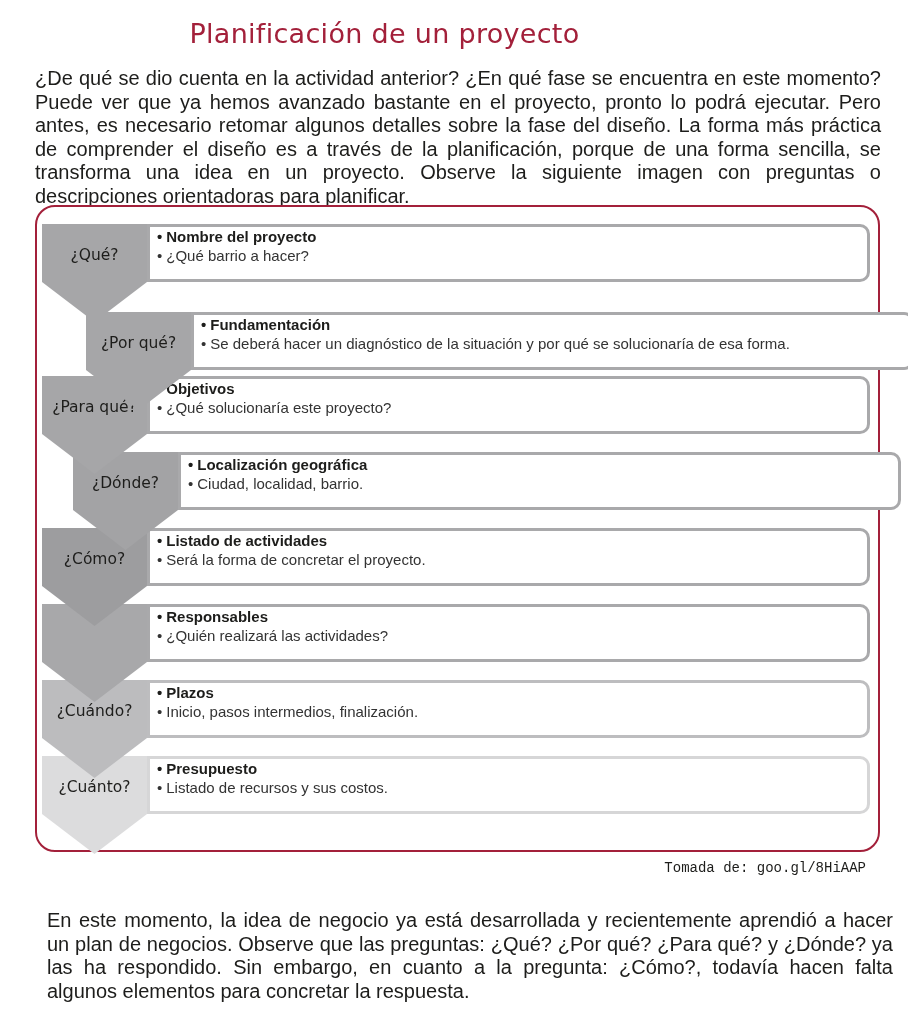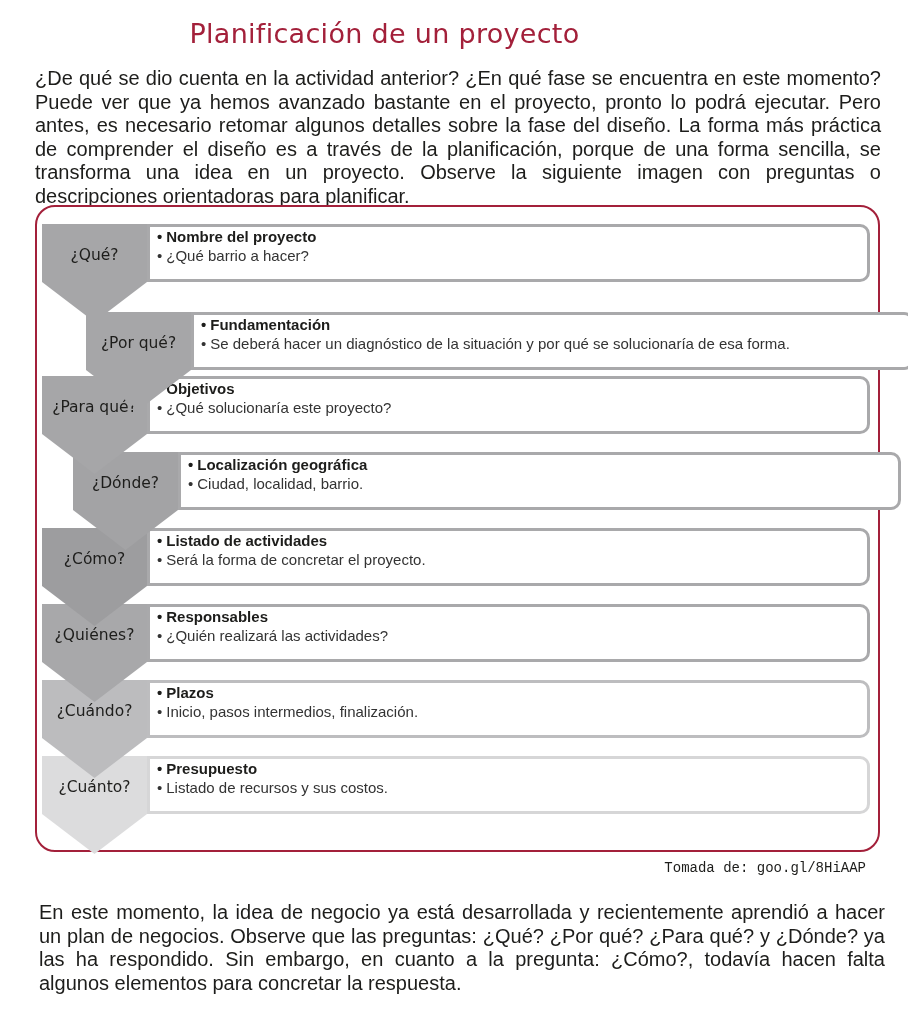--- a/index.html
+++ b/index.html
@@ -110,21 +110,20 @@
         <div class="line1"><span class="bullet">•</span><span>Listado de actividades</span></div>
         <div class="line2"><span class="bullet">•</span><span>Será la forma de concretar el proyecto.</span></div>
       </div>
     </div>
     <div class="row" style="top: 604px; z-index: 95;">
       <div class="arrow">
         <svg width="105" height="100" viewBox="0 0 105 100">
           <polygon points="0,0 105,0 105,58 52.5,98 0,58" fill="#a8a8aa"></polygon>
         </svg>
       </div>
-      <div class="arrow-label">¿Quiénes?</div>
       <div class="box">
         <div class="line1"><span class="bullet">•</span><span>Responsables</span></div>
         <div class="line2"><span class="bullet">•</span><span>¿Quién realizará las actividades?</span></div>
       </div>
     </div>
     <div class="row" style="top: 680px; z-index: 94;">
       <div class="arrow">
         <svg width="105" height="100" viewBox="0 0 105 100">
           <polygon points="0,0 105,0 105,58 52.5,98 0,58" fill="#bcbcbe"></polygon>
         </svg>
@@ -144,13 +143,13 @@
       <div class="arrow-label">¿Cuánto?</div>
       <div class="box" style="border-color: rgb(214, 214, 215);">
         <div class="line1"><span class="bullet">•</span><span>Presupuesto</span></div>
         <div class="line2"><span class="bullet">•</span><span>Listado de recursos y sus costos.</span></div>
       </div>
     </div>
   </div>
 
 <div class="credit">Tomada de: goo.gl/8HiAAP</div>
 
-<p class="para para2" style="margin:4px">En este momento, la idea de negocio ya está desarrollada y recientemente aprendió a hacer un plan de negocios. Observe que las preguntas: ¿Qué? ¿Por qué? ¿Para qué? y ¿Dónde? ya las ha respondido. Sin embargo, en cuanto a la pregunta: ¿Cómo?, todavía hacen falta algunos elementos para concretar la respuesta.</p>
+<p class="para para2" style="margin:12px">En este momento, la idea de negocio ya está desarrollada y recientemente aprendió a hacer un plan de negocios. Observe que las preguntas: ¿Qué? ¿Por qué? ¿Para qué? y ¿Dónde? ya las ha respondido. Sin embargo, en cuanto a la pregunta: ¿Cómo?, todavía hacen falta algunos elementos para concretar la respuesta.</p>
 
 </body></html>

